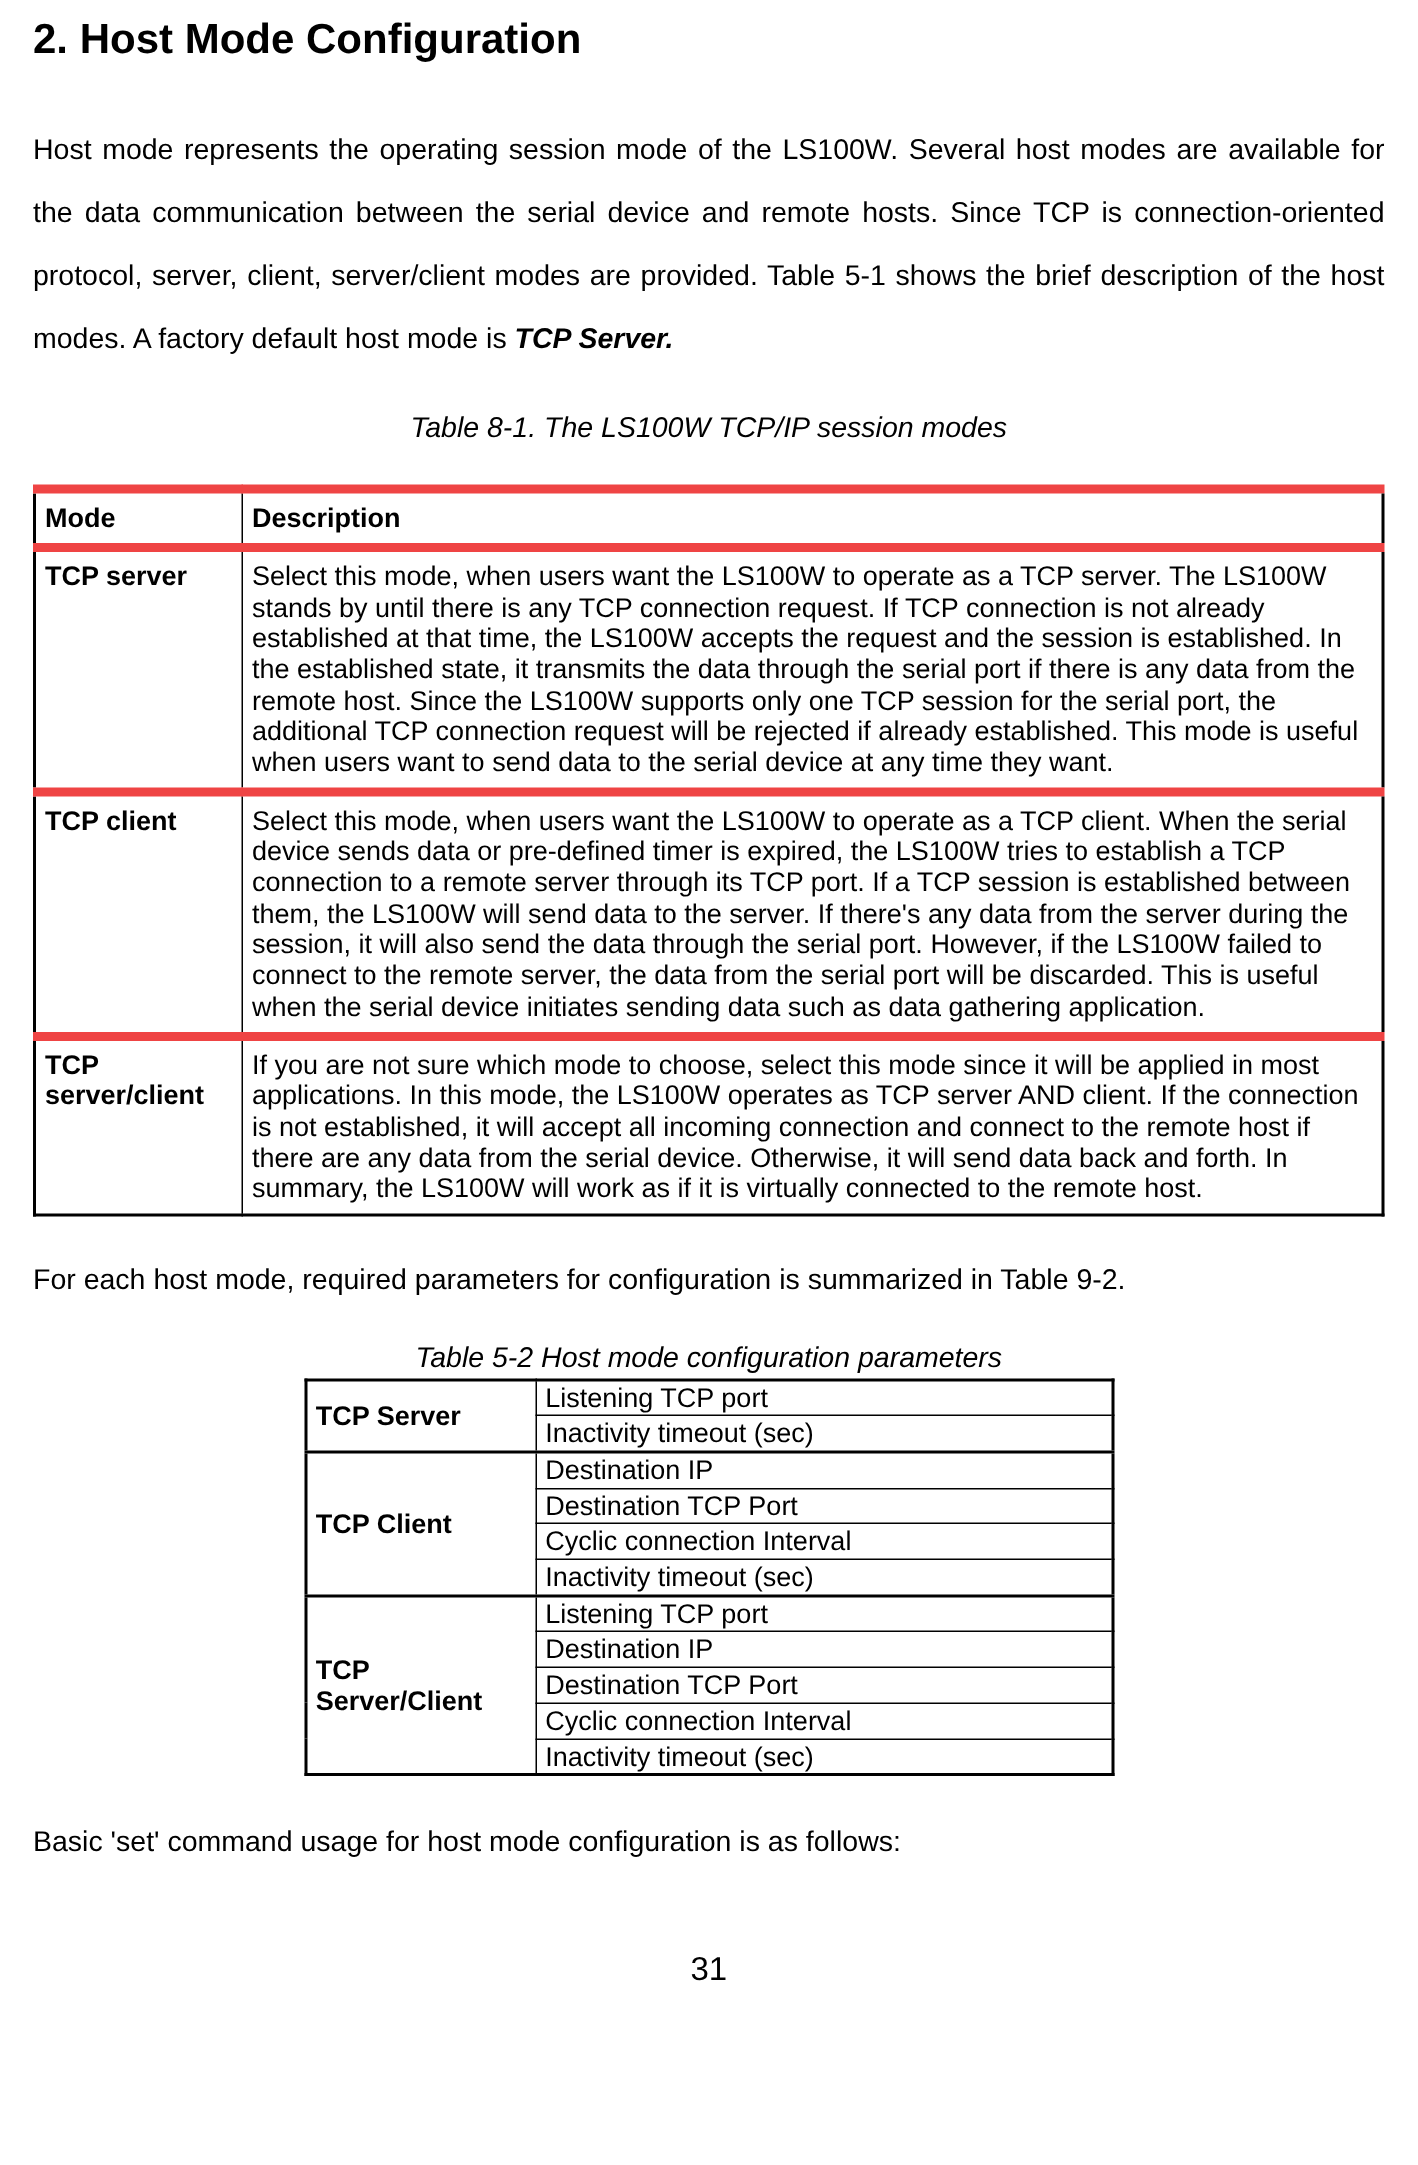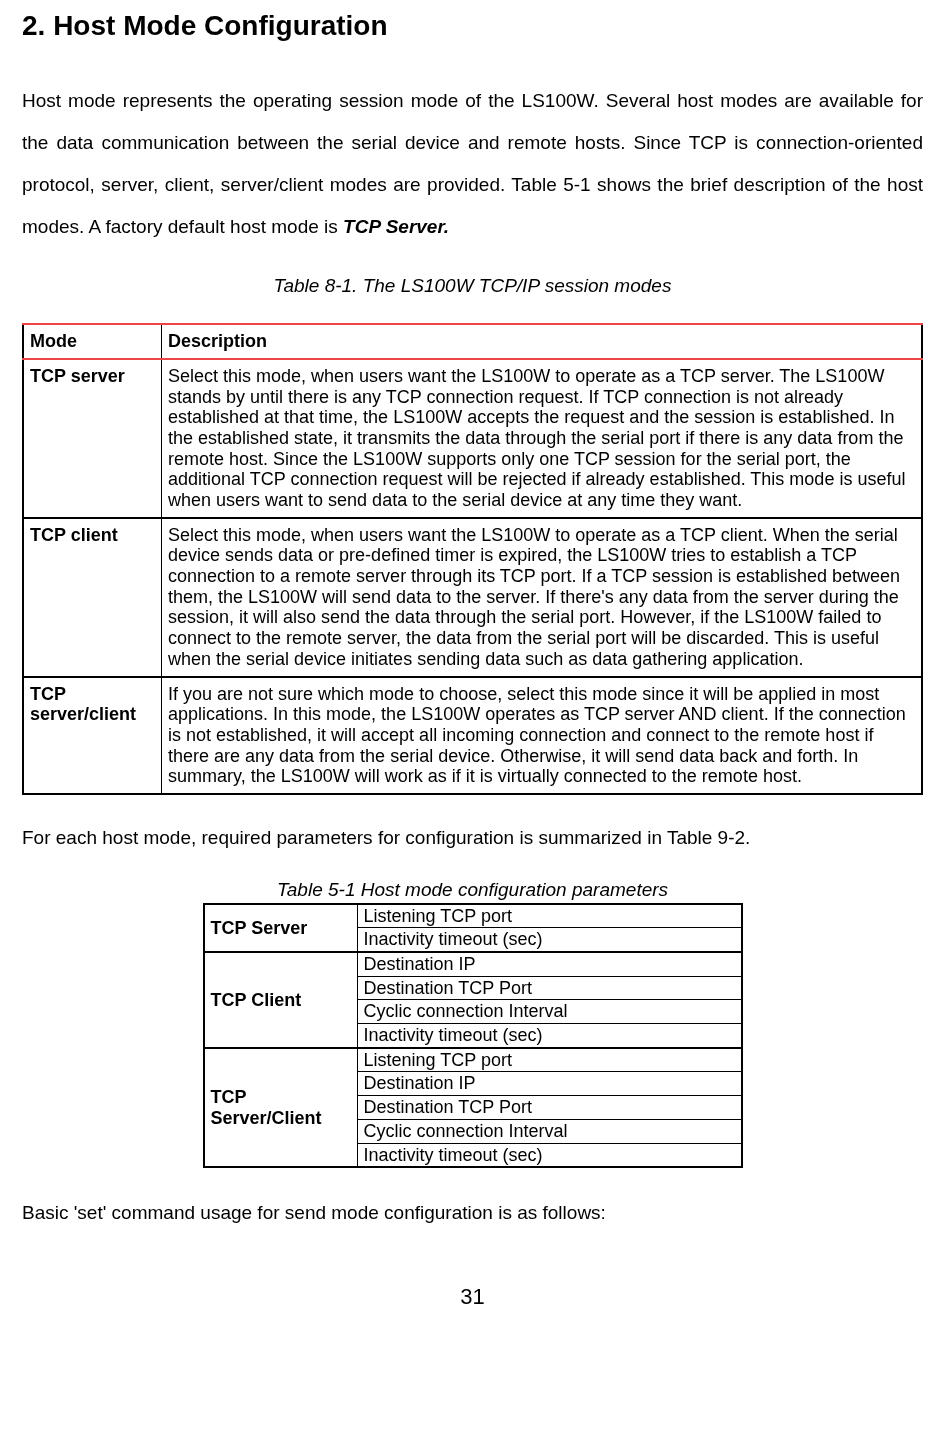--- a/index.html
+++ b/index.html
@@ -55,21 +55,21 @@
       font-weight: bold;
     }
     table.tbl-1 tr:first-child th:last-child {
       text-align: left;
     }
     table.tbl-1 .mode-col {
       width: 125px;
       font-weight: bold;
     }
     table.tbl-1 tr {
-      border-top: 2px solid #ef4444;
+      border-top: 6px solid #ef4444;
     }
     
     table.tbl-1 tbody tr + tr th,
     table.tbl-1 tbody tr + tr td {
       border-top: 2px solid #000;
     }
 
     table.tbl-2 {
       border-collapse: collapse;
       border: 2.5px solid #000;
@@ -133,21 +133,21 @@
     </tr>
     <tr>
       <th class="mode-col">TCP server/client</th>
       <td>If you are not sure which mode to choose, select this mode since it will be applied in most applications. In this mode, the LS100W operates as TCP server AND client. If the connection is not established, it will accept all incoming connection and connect to the remote host if there are any data from the serial device. Otherwise, it will send data back and forth. In summary, the LS100W will work as if it is virtually connected to the remote host.</td>
     </tr>
   </tbody>
 </table>
 
 <p class="mid-text">For each host mode, required parameters for configuration is summarized in Table 9-2.</p>
 
-<p class="table-caption-2">Table 5-1 Host mode configuration parameters</p>
+<p class="table-caption-2">Table 5-2 Host mode configuration parameters</p>
 
 <table class="tbl-2">
   <tbody>
     <tr>
       <th rowspan="2">TCP Server</th>
       <td>Listening TCP port</td>
     </tr>
     <tr>
       <td>Inactivity timeout (sec)</td>
     </tr>
@@ -178,15 +178,15 @@
     </tr>
     <tr>
       <td>Cyclic connection Interval</td>
     </tr>
     <tr>
       <td>Inactivity timeout (sec)</td>
     </tr>
   </tbody>
 </table>
 
-<p class="mid-text">Basic 'set' command usage for send mode configuration is as follows:</p>
+<p class="mid-text">Basic 'set' command usage for host mode configuration is as follows:</p>
 
 <div class="page-num">31</div>
 
 </body></html>

